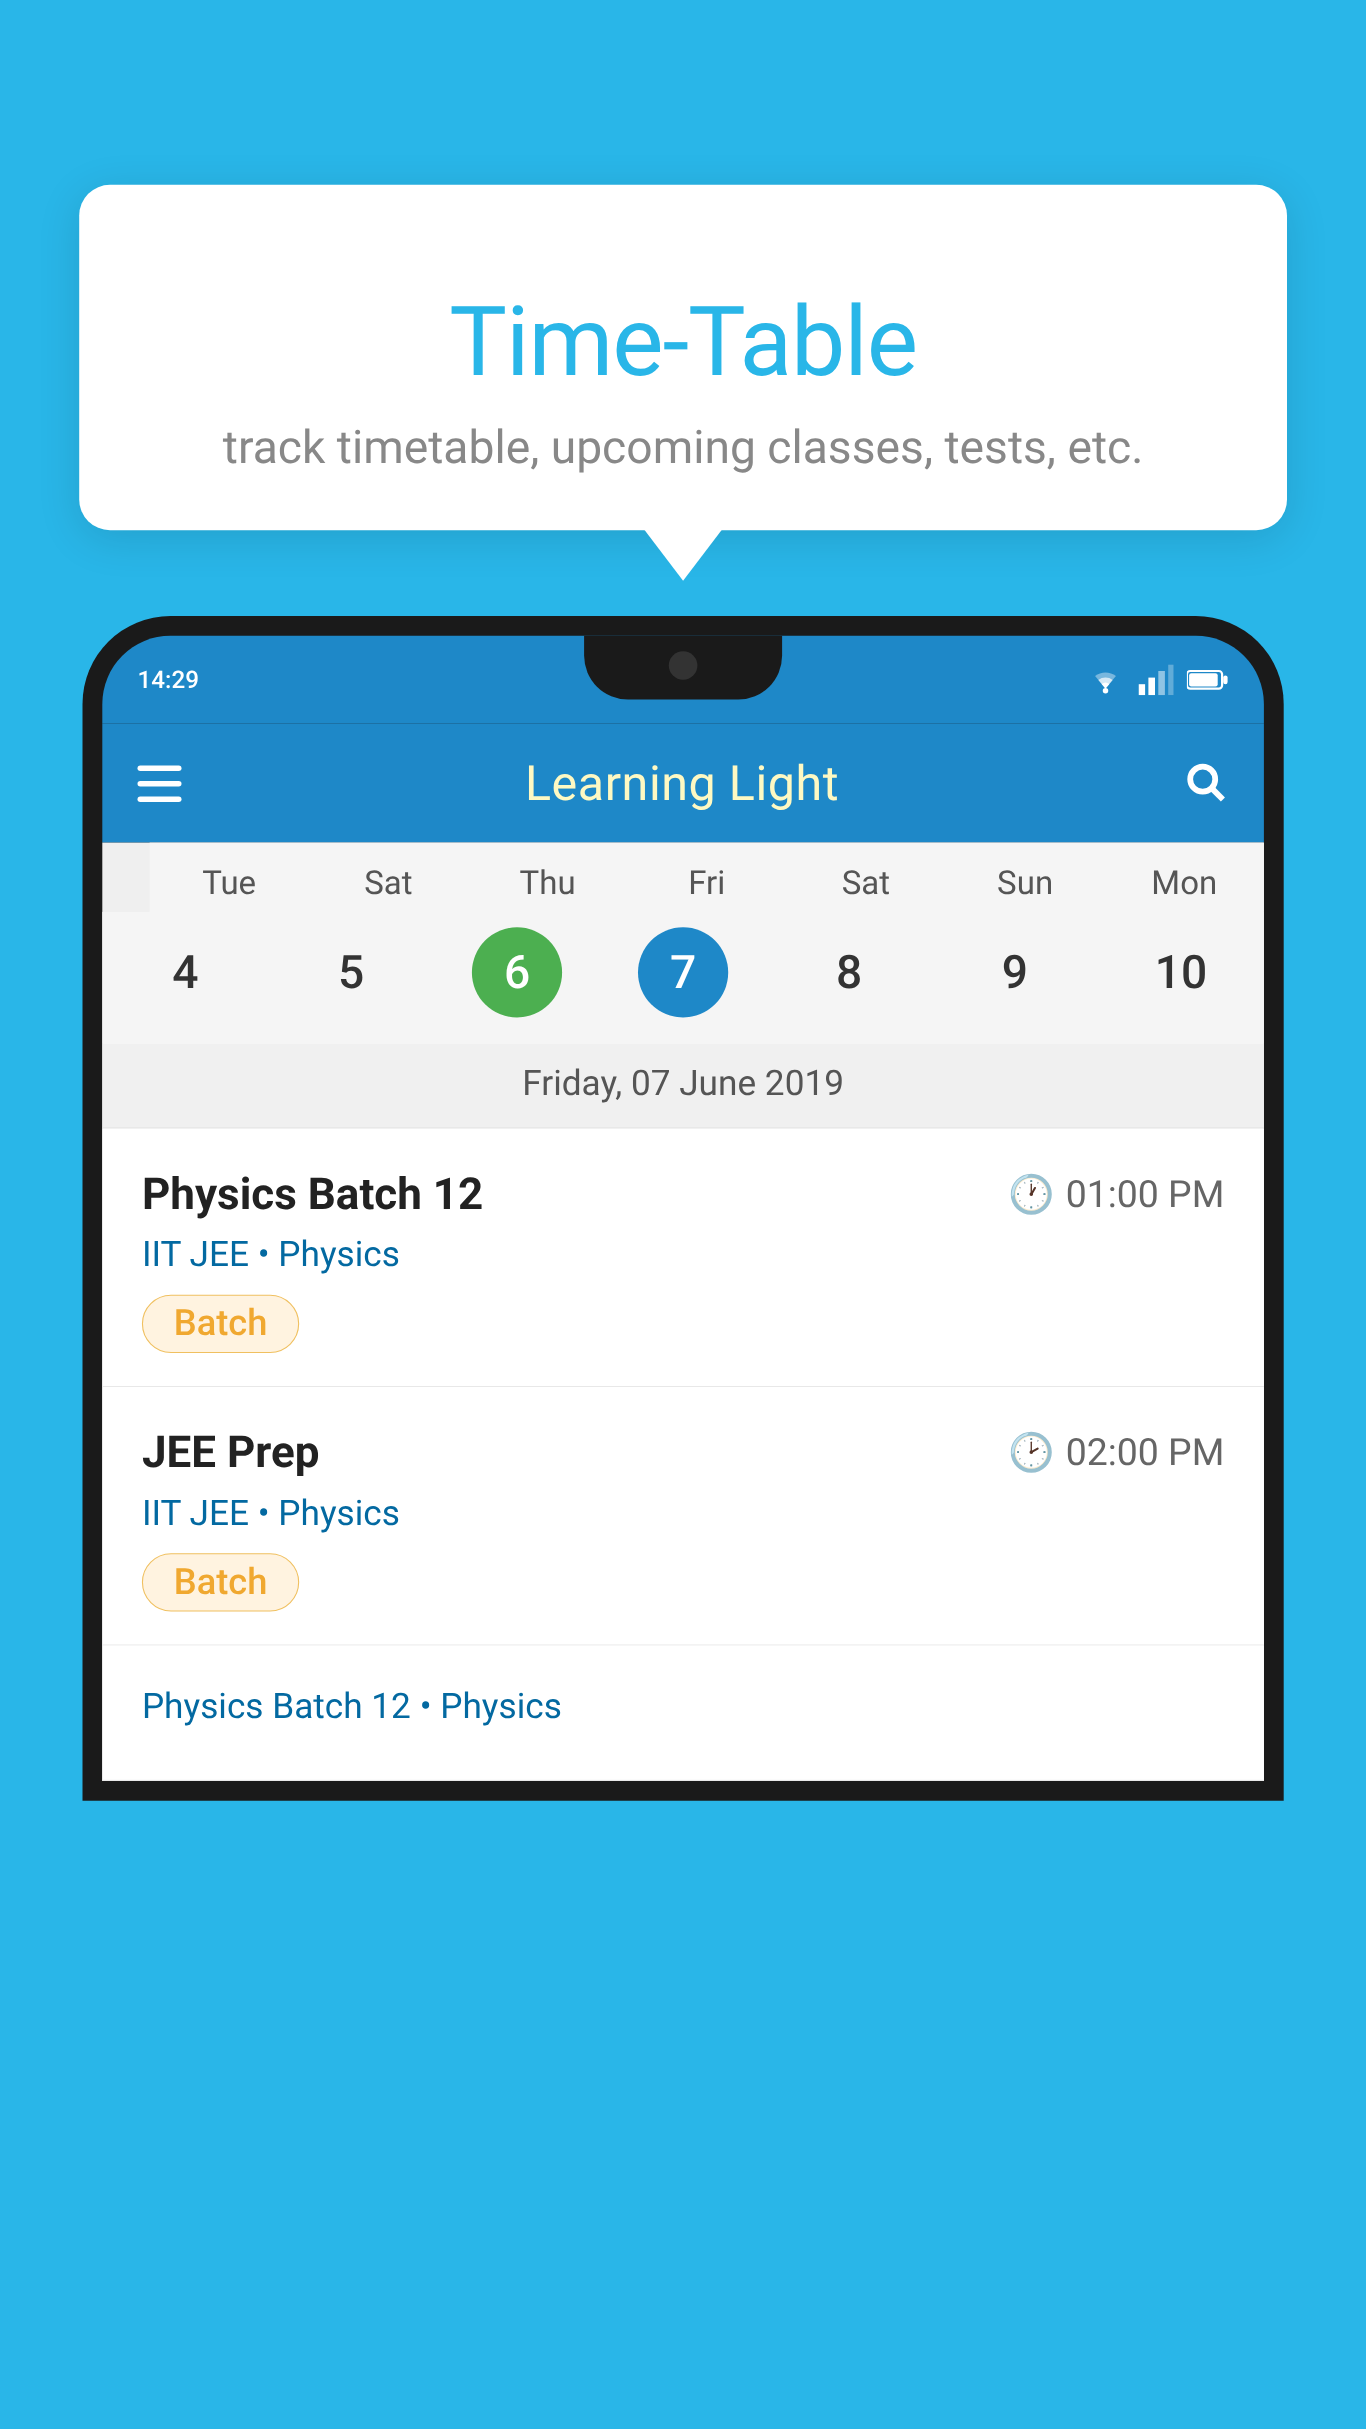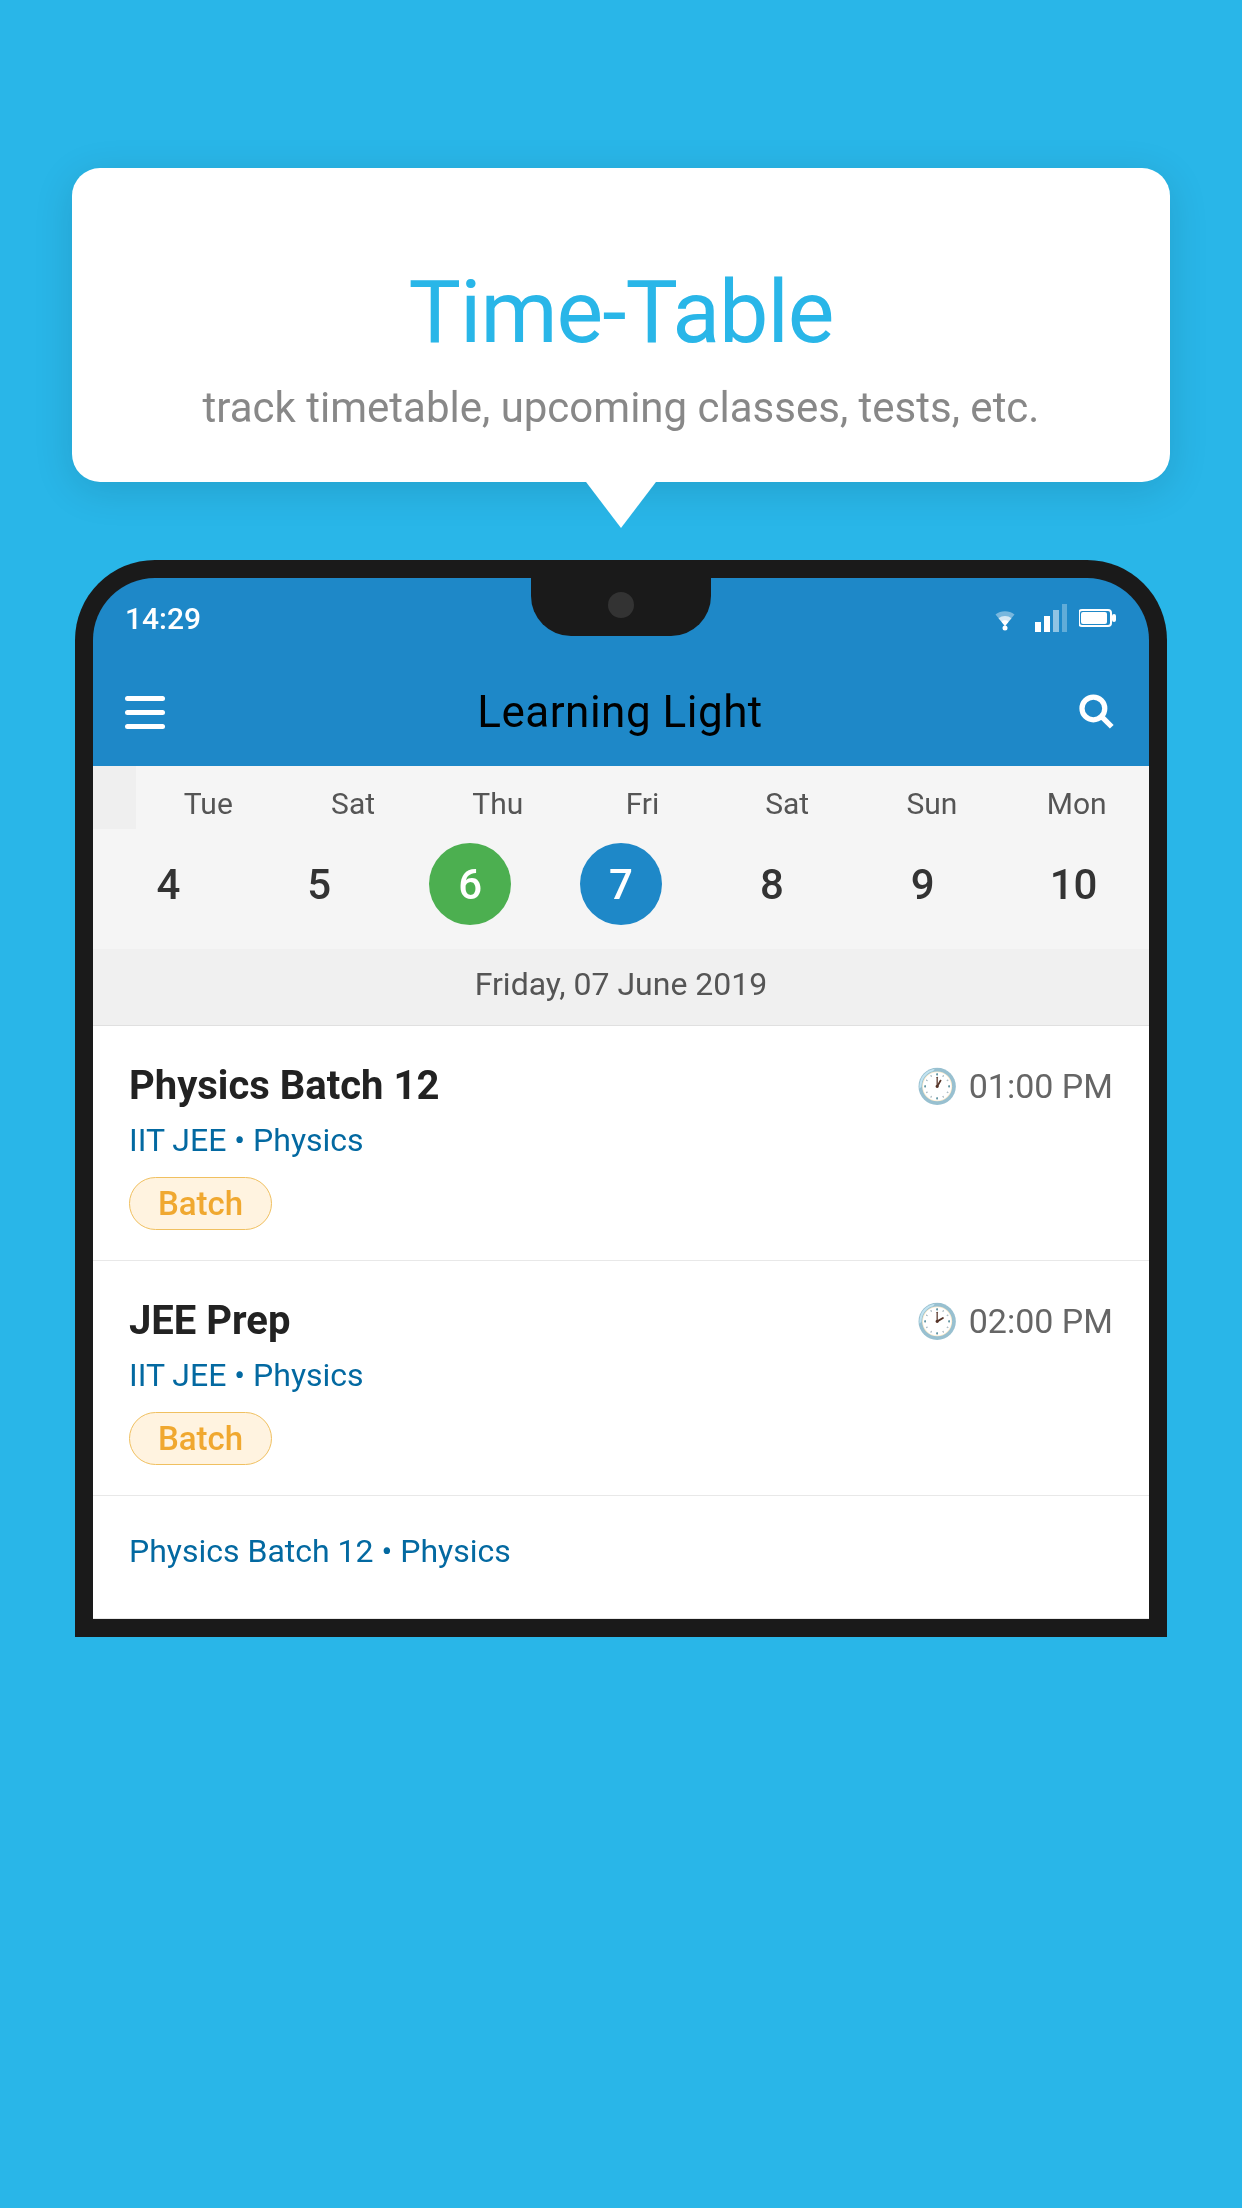--- a/index.html
+++ b/index.html
@@ -89,21 +89,21 @@
       left: 50%;
       transform: translateX(-50%);
       width: 180px;
       height: 58px;
       background: #1a1a1a;
       border-radius: 0 0 40px 40px;
     }
 
     .status-time {
       color: white;
-      font-size: 30px;
+      font-size: 22px;
       font-weight: 500;
       z-index: 2;
     }
 
     .status-icons {
       display: flex;
       align-items: center;
       gap: 12px;
       z-index: 2;
     }
@@ -128,21 +128,21 @@
     
     .app-bar {
       background: #1e88c8;
       padding: 28px 32px;
       display: flex;
       align-items: center;
       justify-content: space-between;
     }
 
     .app-bar-title {
-      color: #000000;
+      color: #fef9c3;
       font-size: 44px;
       font-weight: 400;
       letter-spacing: 0.5px;
     }
 
     .hamburger-icon {
       display: flex;
       flex-direction: column;
       gap: 9px;
     }

